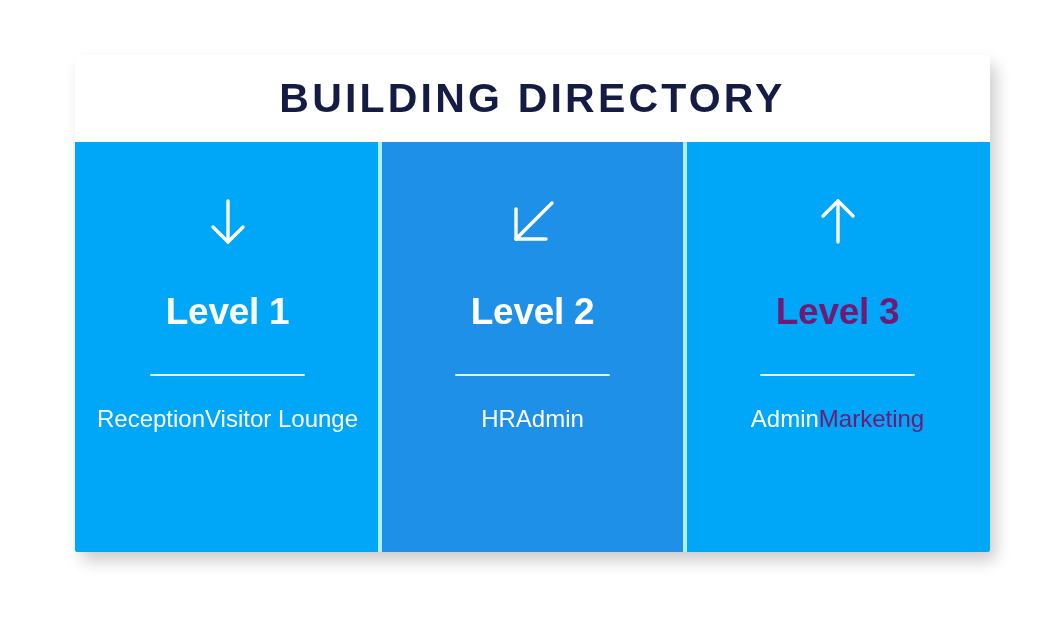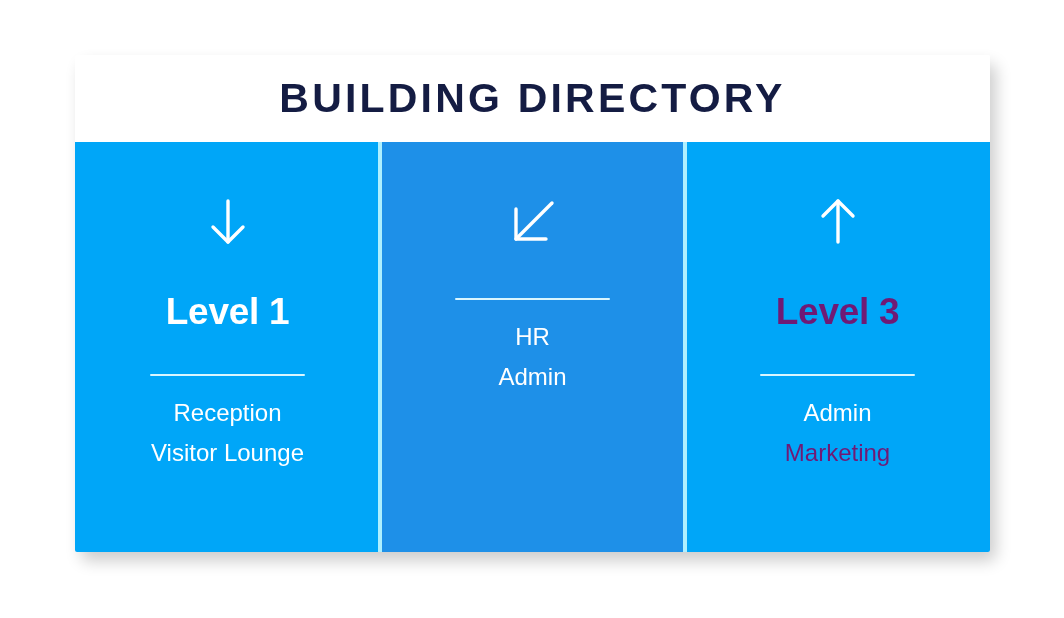--- a/index.html
+++ b/index.html
@@ -126,23 +126,22 @@
   .divider {
     margin-top: 44px;
     width: 155px;
     height: 2px;
     background: #d9f6ff;
     border-radius: 1px;
   }
 
   
   .tenants {
-    margin-top: 17px;
-    display: flex;
-    flex-direction: column;
+    margin-top: 23px;
+    display: flex;
     align-items: center;
   }
 
   .tenant {
     color: #ffffff;
     font-family: "Liberation Sans", sans-serif;
     font-size: 24px;
     font-weight: normal;
     line-height: 40px;
     white-space: nowrap;
@@ -177,20 +176,21 @@
           </div>
         </div>
 
         <div class="level-col" style="background: rgb(30, 144, 232);">
           <div class="arrow-wrap">
             <svg viewBox="0 0 54 54" xmlns="http://www.w3.org/2000/svg" fill="none" stroke="#ffffff" stroke-width="3.4" stroke-linecap="round" stroke-linejoin="round">
               <line x1="46" y1="8" x2="10" y2="44"></line>
               <polyline points="10,14 10,44 40,44"></polyline>
             </svg>
           </div>
+          <div class="level-name" style="color: rgb(255, 255, 255);">Level 2</div>
           <div class="divider" style="background: rgb(217, 246, 255);"></div>
           <div class="tenants">
             <div class="tenant" style="color: rgb(255, 255, 255);">HR</div>
             <div class="tenant" style="color: rgb(255, 255, 255);">Admin</div>
           </div>
         </div>
 
         <div class="level-col" style="background: rgb(0, 166, 248);">
           <div class="arrow-wrap">
             <svg viewBox="0 0 54 54" xmlns="http://www.w3.org/2000/svg" fill="none" stroke="#ffffff" stroke-width="3.4" stroke-linecap="round" stroke-linejoin="round">

